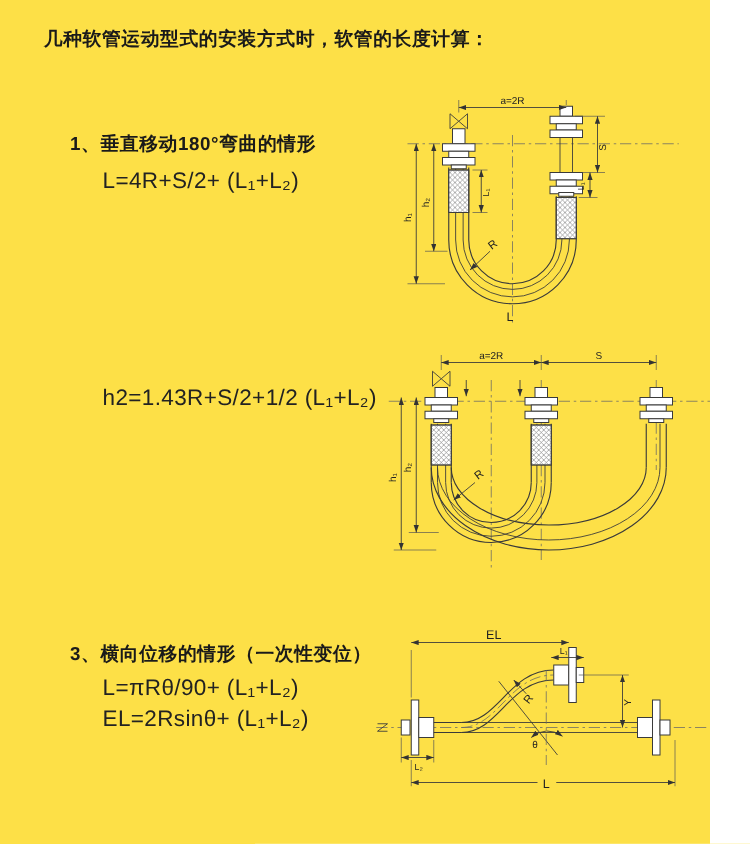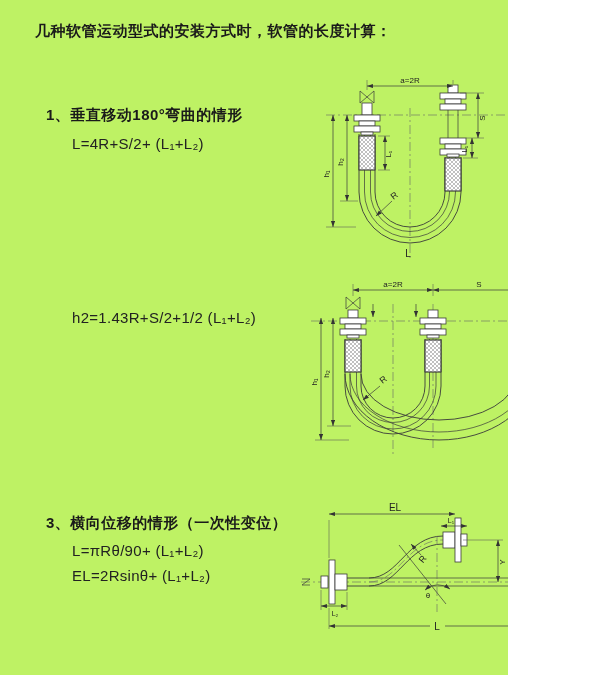--- a/index.html
+++ b/index.html
@@ -1,23 +1,23 @@
 <!DOCTYPE html>
 <html><head>
 <meta charset="utf-8">
 <style>
   html,body{margin:0;padding:0;}
   body{background:#fff;}
-  #page{position:relative;width:508px;height:675px;background:#bef264;overflow:hidden;
+  #page{position:relative;width:568px;height:675px;background:#fde047;overflow:hidden;
         font-family:"Liberation Sans",sans-serif;color:#1a1a1a;}
   .title{position:absolute;left:35px;top:22px;font-size:15px;font-weight:bold;letter-spacing:.5px;}
-  .section{position:absolute;left:46px;}
+  .section{position:absolute;left:56px;}
   .sec-heading{font-size:15px;font-weight:bold;letter-spacing:.5px;}
   .formulas{margin-top:5px;padding-left:26px;}
-  .formula{font-size:15px;letter-spacing:.3px;color:#222;}
+  .formula{font-size:18px;letter-spacing:.3px;color:#222;}
   #sec1{top:106px}#sec1 .formula{line-height:28px}
   #sec2{top:300px}#sec2 .formula{line-height:26px}
   #sec3{top:514px}#sec3 .formula{line-height:25px}
   .diag{position:absolute;}
   #d1{left:308px;top:70px;}
   #d2{left:303px;top:276px;}
   #d3{left:295px;top:498px;}
   svg .ln{stroke:#3a3a3a;stroke-width:.9;fill:none;}
   svg .th{stroke:#3a3a3a;stroke-width:.7;fill:none;}
   svg .cl{stroke:#666;stroke-width:.6;fill:none;stroke-dasharray:9 3 2 3;}

